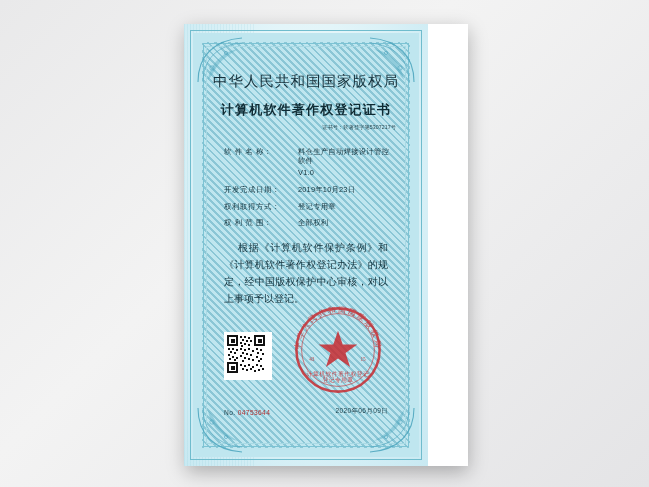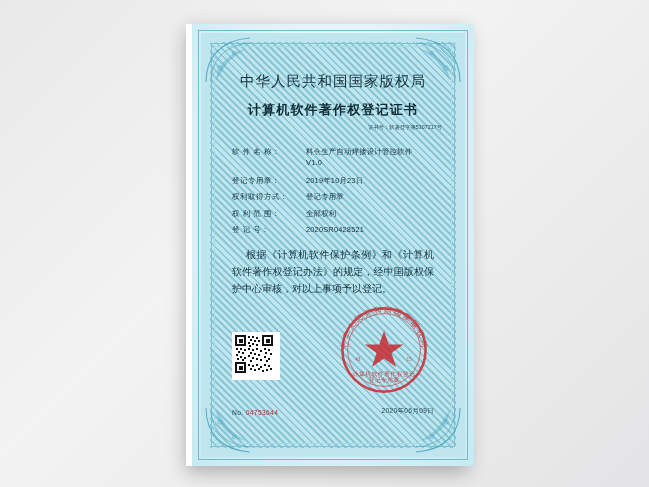--- a/index.html
+++ b/index.html
@@ -23,23 +23,23 @@
     position: absolute;
     left: 186px;
     top: 24px;
     width: 282px;
     height: 442px;
     box-shadow: 0 6px 18px rgba(0,0,0,0.28);
     background: #fff;
   }
   .cert {
     position: absolute;
-    left: 192px;
+    left: 184px;
     top: 24px;
-    width: 282px;
+    width: 244px;
     height: 442px;
     background:
       radial-gradient(ellipse at 50% 38%, #f2fbfd 0%, #e3f5f9 45%, #d3eef5 75%, #c8e9f2 100%);
     overflow: hidden;
   }
   
   .cert::before {
     content: "";
     position: absolute;
     inset: 0;
@@ -261,38 +261,34 @@
           <div class="label">软 件 名 称：</div>
           <div class="value">
             <span>料仓生产自动焊接设计管控软件</span>
             <span class="line2">V1.0</span>
           </div>
         </div>
 
 
 
         <div class="row tight">
-          <div class="label">登记专用章：</div>
+          <div class="label">开发完成日期：</div>
           <div class="value">2019年10月23日</div>
         </div>
 
         <div class="row tight">
           <div class="label">权利取得方式：</div>
           <div class="value">登记专用章</div>
         </div>
 
         <div class="row tight">
           <div class="label">权 利 范 围：</div>
           <div class="value">全部权利</div>
         </div>
 
-        <div class="row tight">
-          <div class="label">登 记 号：</div>
-          <div class="value">2020SR0428521</div>
-        </div>
 
       </div>
 
       <div class="paragraph">根据《计算机软件保护条例》和《计算机软件著作权登记办法》的规定，经中国版权保护中心审核，对以上事项予以登记。</div>
 
       <div class="qr">
         <svg viewBox="0 0 40 40" width="40" height="40" shape-rendering="crispEdges">
           <rect width="40" height="40" fill="#ffffff"></rect>
           <g fill="#111111">
             <rect x="1" y="1" width="11" height="11"></rect>

